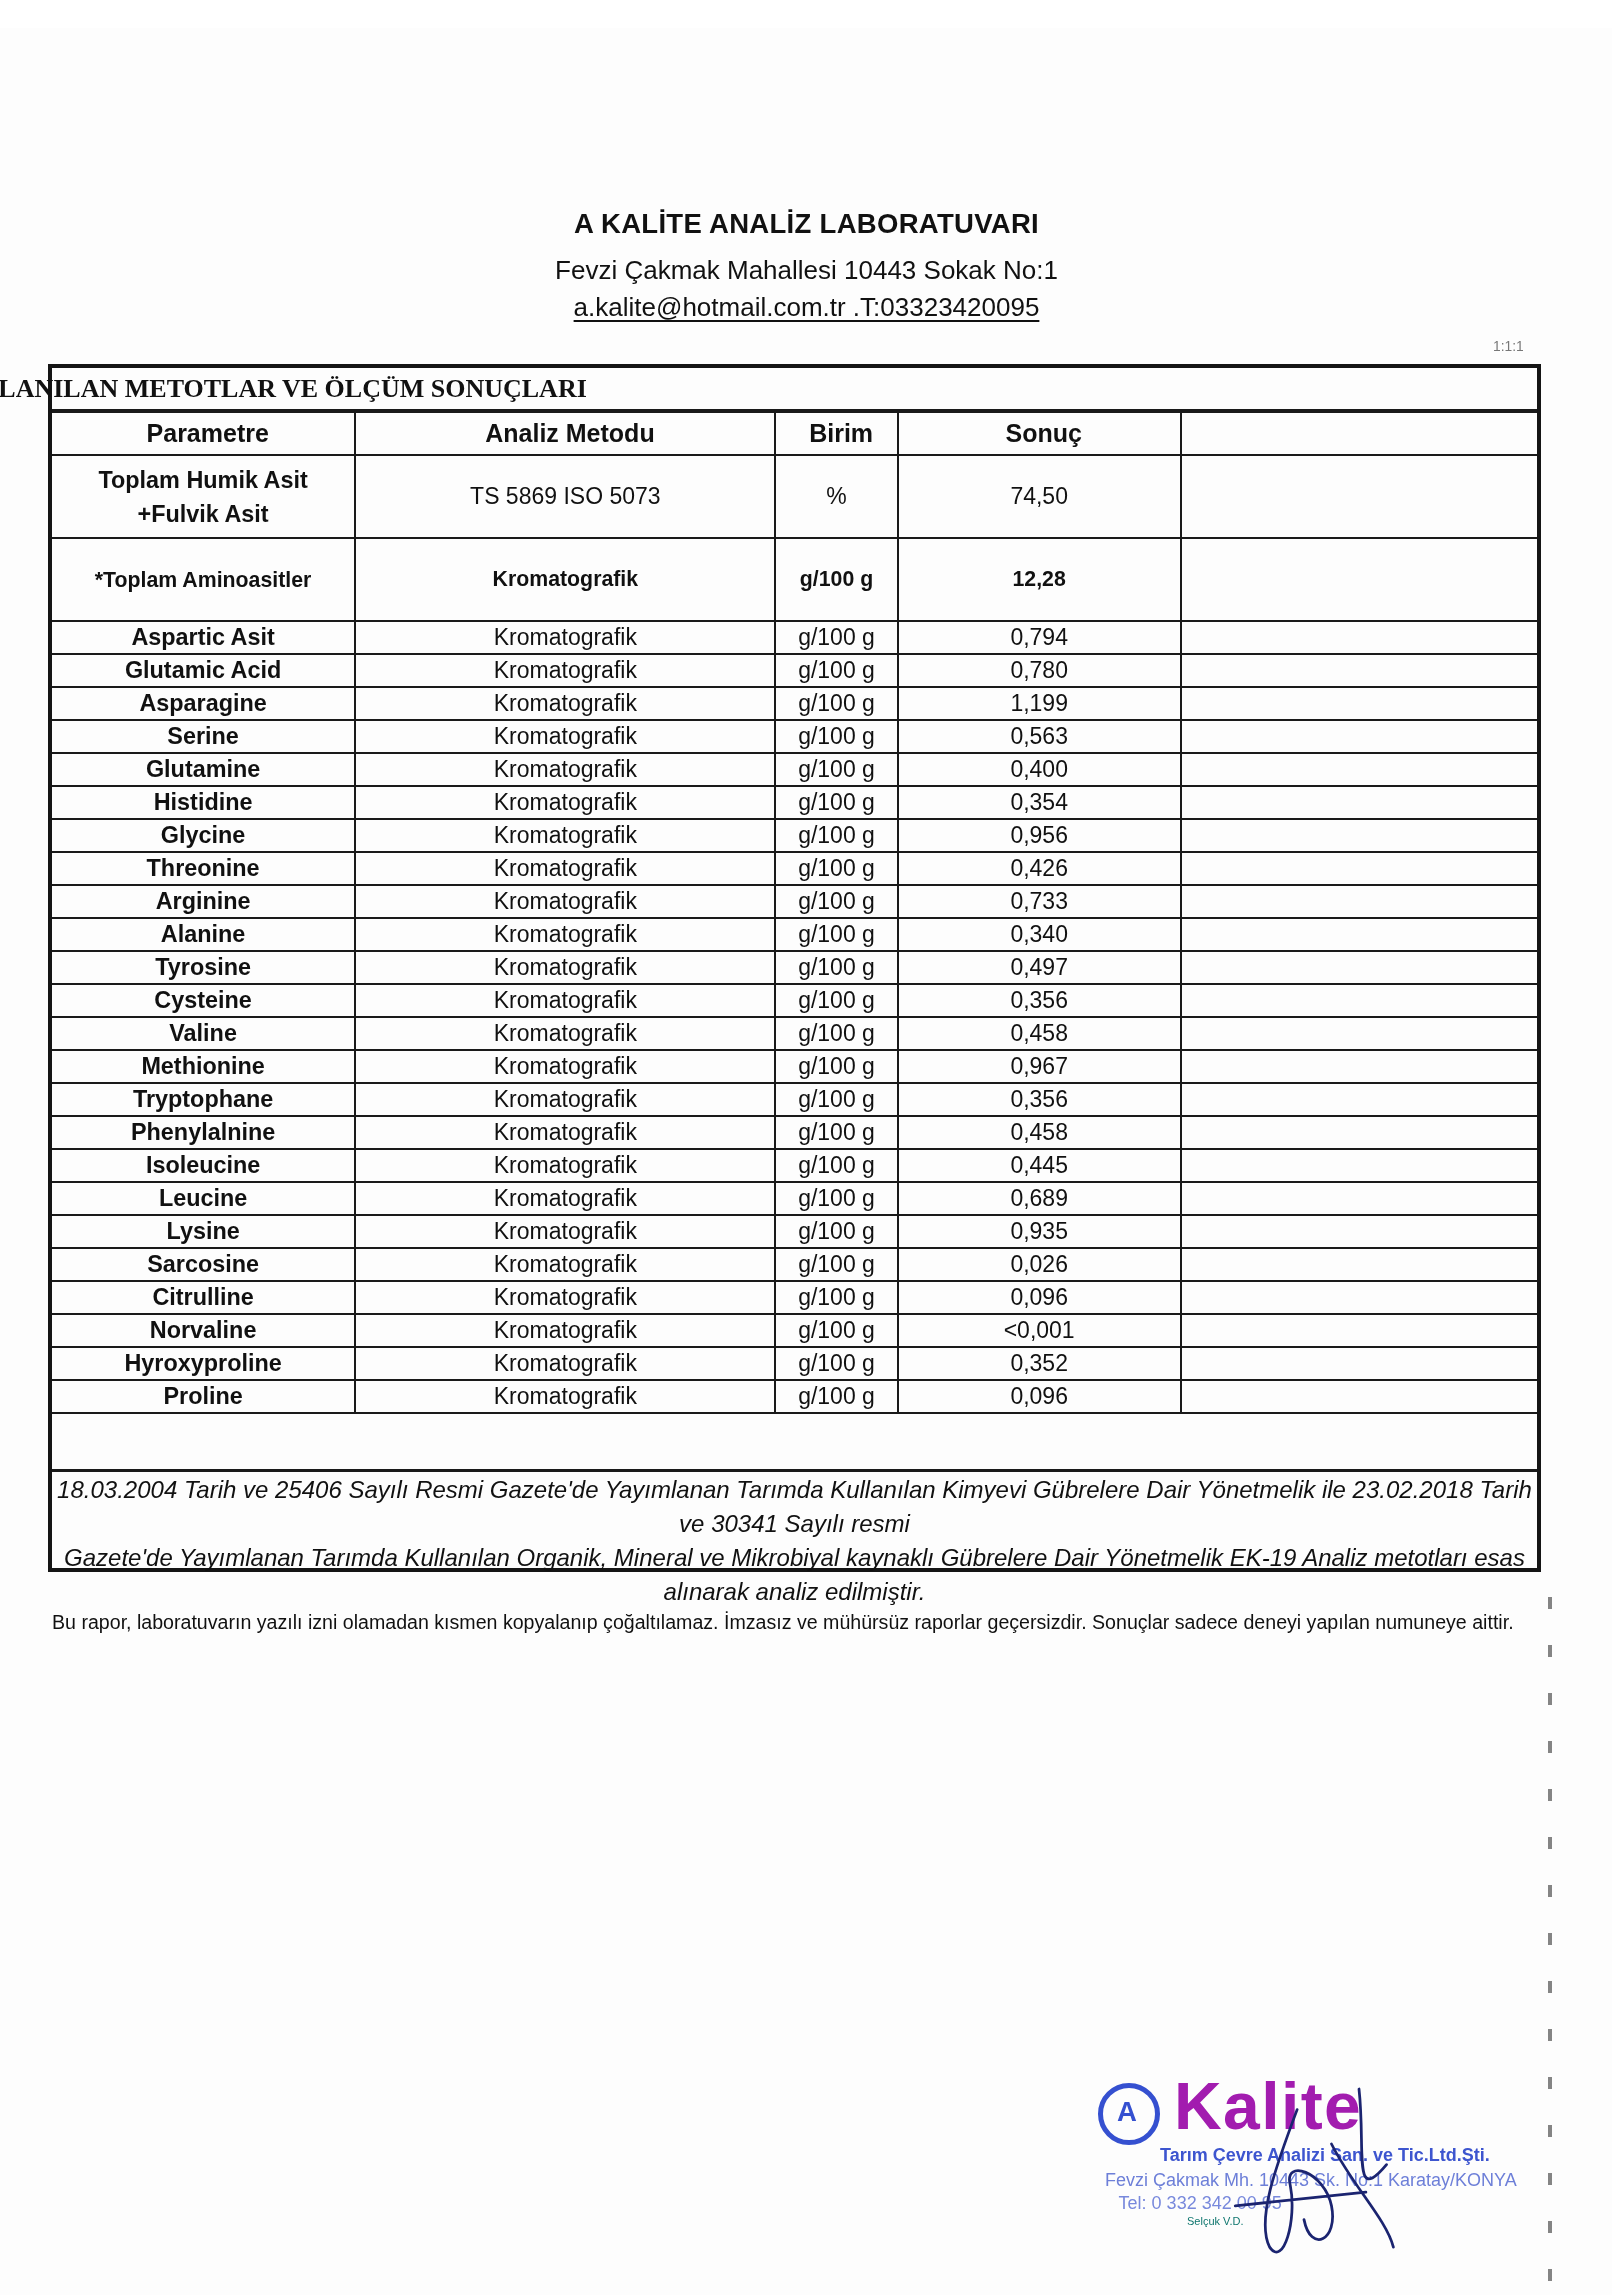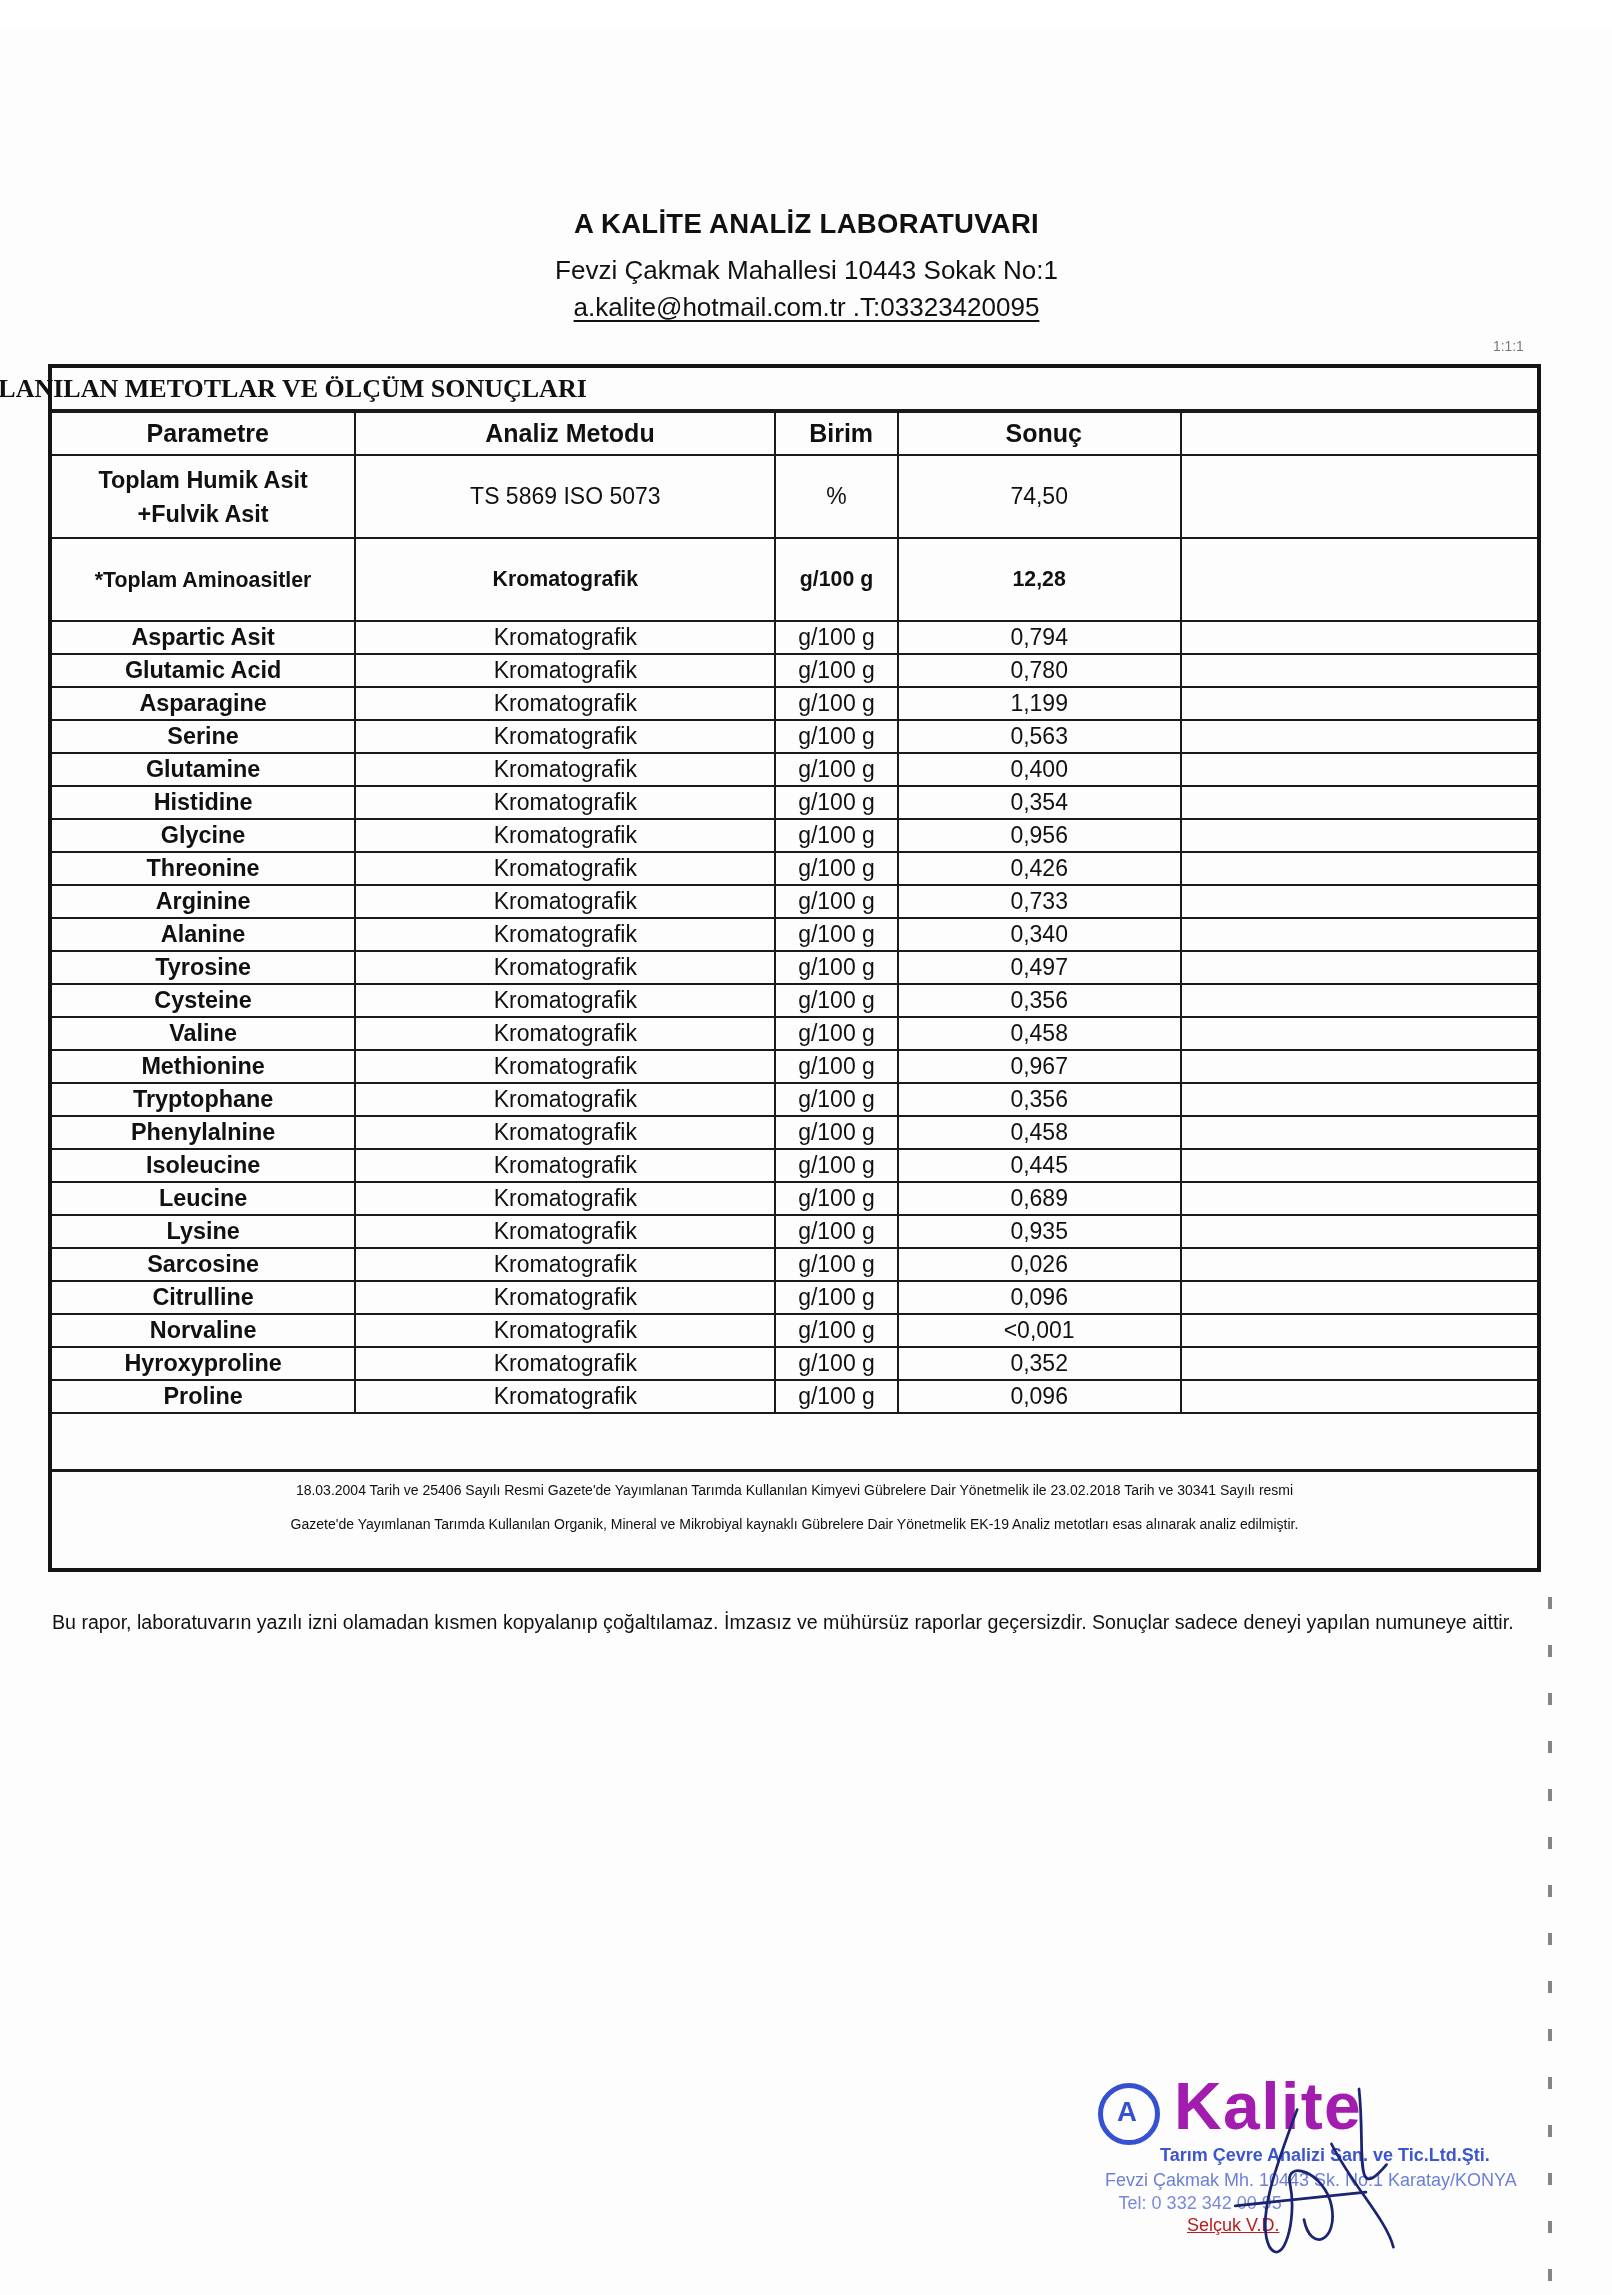--- a/index.html
+++ b/index.html
@@ -30,33 +30,33 @@
   td.c-param { text-align: center; font-size: 23.4px; font-weight: bold; padding-left: 4.1px; }
   td.c-method, td.c-unit, td.c-result { text-align: center; font-size: 23px; }
   tr.big td { height: 81px; }
   tr.big td.c-param { white-space: normal; line-height: 34px; }
   tr.total td { font-weight: bold; font-size: 21.3px; }
   tr.total td.c-param { font-size: 21.3px; border-radius: 7px; }
   tr.amino td { height: 31px; line-height: 31px; }
 
   .note { position: absolute; left: 0; top: 1101px; width: 100%; height: 98px;
           border-top: 3.4px solid #1a1a1a; box-sizing: border-box;
-          font-size: 14px; text-align: center; line-height: 34px; padding-top: 1.4px; }
+          font-style: italic; font-size: 24px; text-align: center; line-height: 34px; padding-top: 1.4px; }
 
   .disclaimer { position: absolute; left: 52px; top: 1578px; width: 1479px; font-size: 19.6px; line-height: 32px; }
 
   .stamp { position: absolute; left: 1098px; top: 2040px; width: 440px; height: 165px; color: #2a46c8; }
   .stamp-logo-circle { position: absolute; left: 0; top: 15px; width: 62px; height: 62px; border-radius: 50%;
                        border: 5.5px solid #3550d0; box-sizing: border-box; }
   .stamp-logo-a { position: absolute; left: 19px; top: 27.5px; font-size: 27.5px; font-weight: bold; color: #3550d0; }
   .stamp-brand { position: absolute; left: 76px; top: 0; font-size: 66px; font-weight: bold; letter-spacing: 1.4px; color: #a21caf; line-height: 76px; }
   .stamp-company { position: absolute; left: 62px; top: 77px; font-size: 18px; font-weight: bold; color: #3d55cf; white-space: nowrap; }
   .stamp-address { position: absolute; left: 6.9px; top: 102px; font-size: 18px; color: #6d7fd8; white-space: nowrap; }
   .stamp-phone { position: absolute; left: 20.6px; top: 125px; font-size: 18px; color: #7889dc; white-space: nowrap; }
-  .stamp-tax { position: absolute; left: 89px; top: 147px; font-size: 18px; color: #b91c1c; white-space: nowrap; text-decoration: underline; }
+  .stamp-tax { position: absolute; left: 89px; top: 147px; font-size: 11px; color: #0f766e; white-space: nowrap; }
   .signature { position: absolute; left: 96px; top: 13.8px; width: 220px; height: 179px; }
 
   .scan-edge { position: absolute; left: 1548px; top: 1569px; width: 4.1px; height: 688px;
                background: repeating-linear-gradient(to bottom, #222 0 12.4px, transparent 12.4px 48px); opacity: 0.55; }
 </style>
 </head>
 <body>
 
 <div class="page">
 

